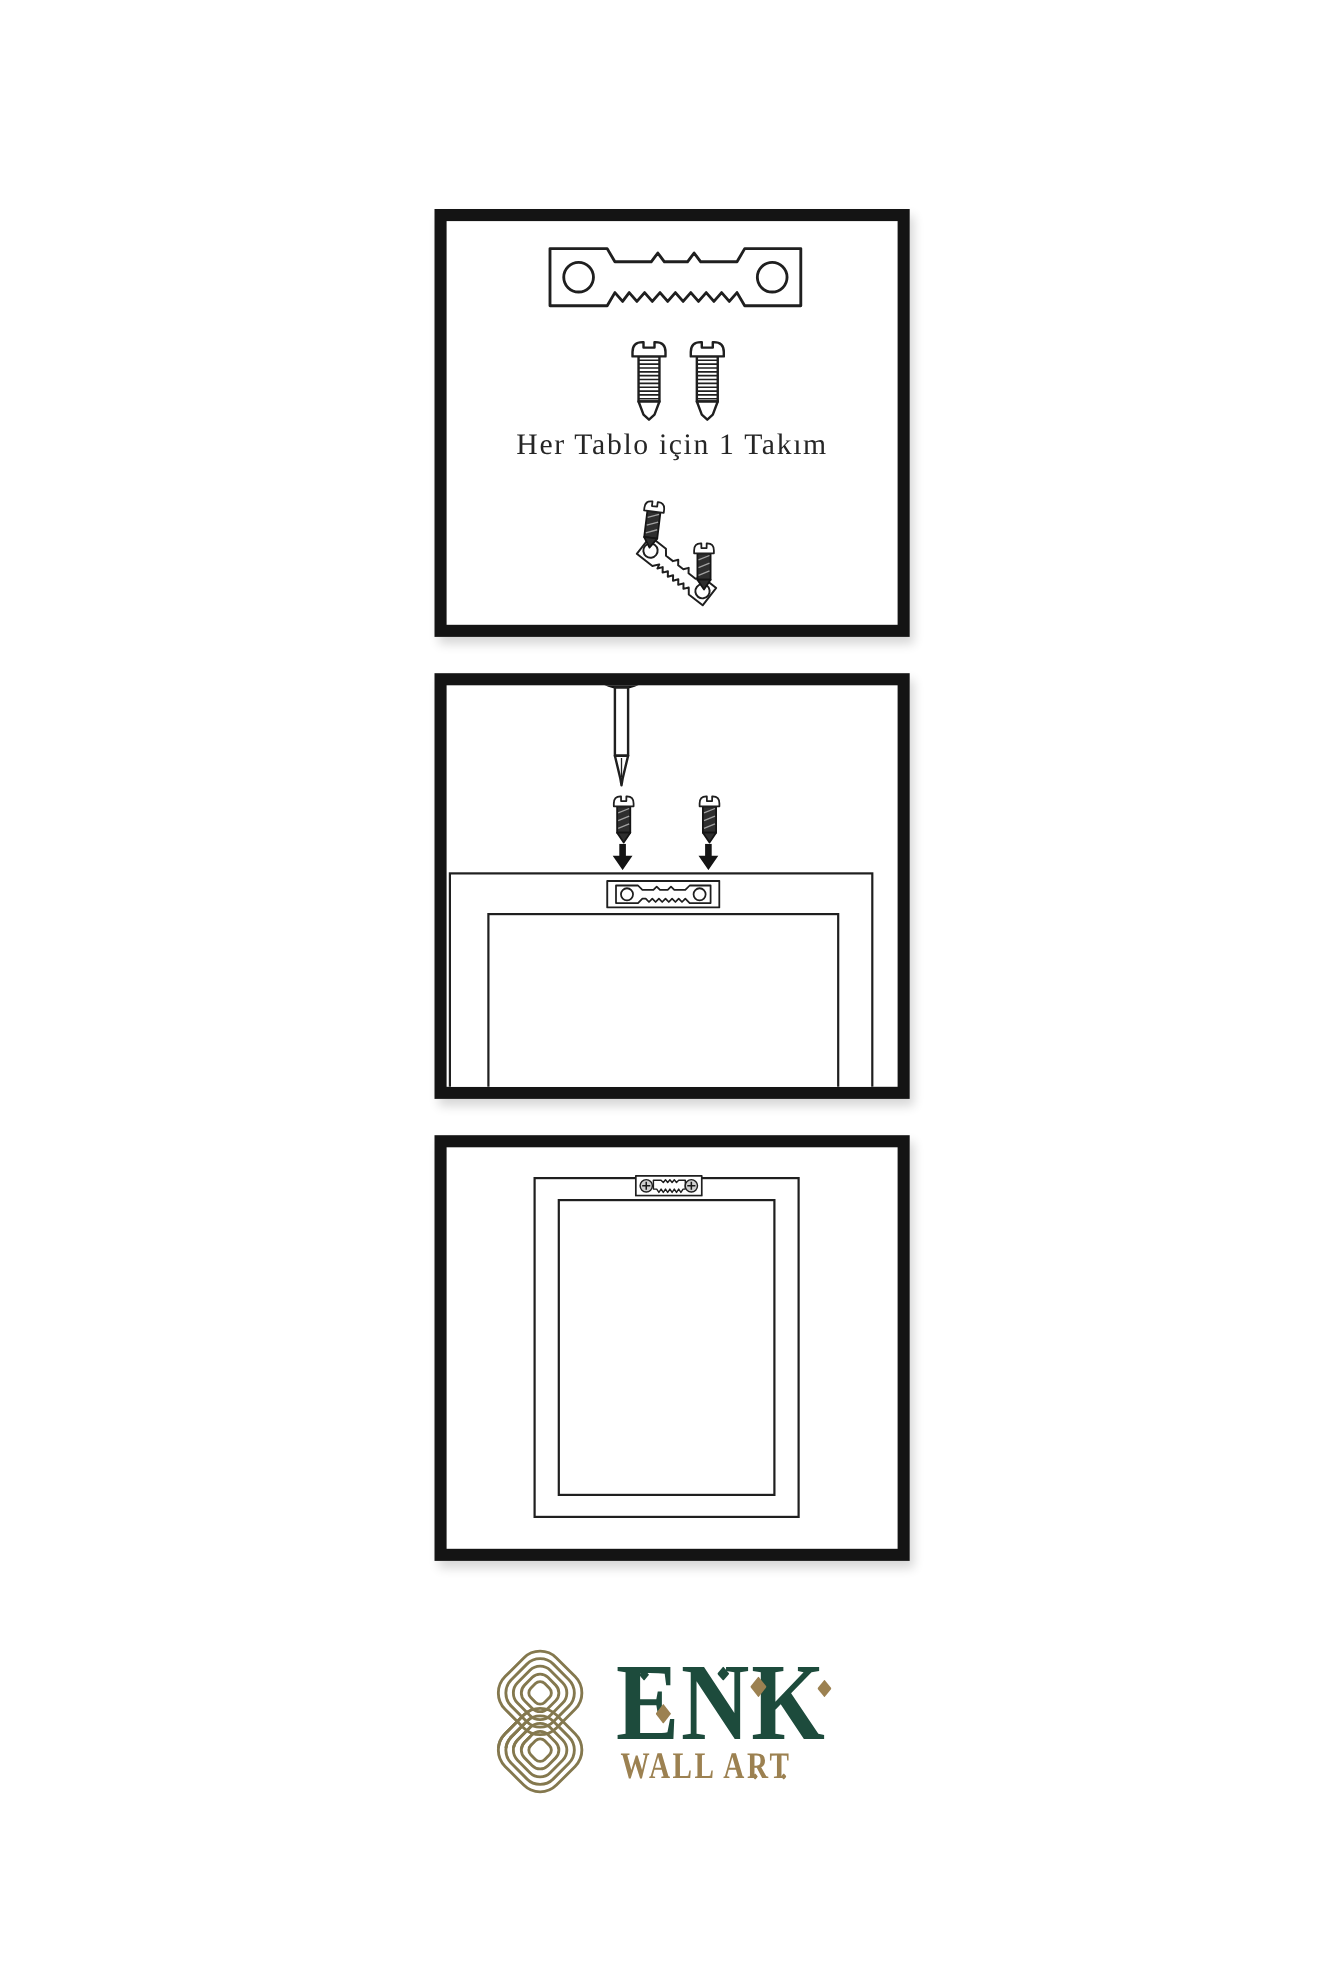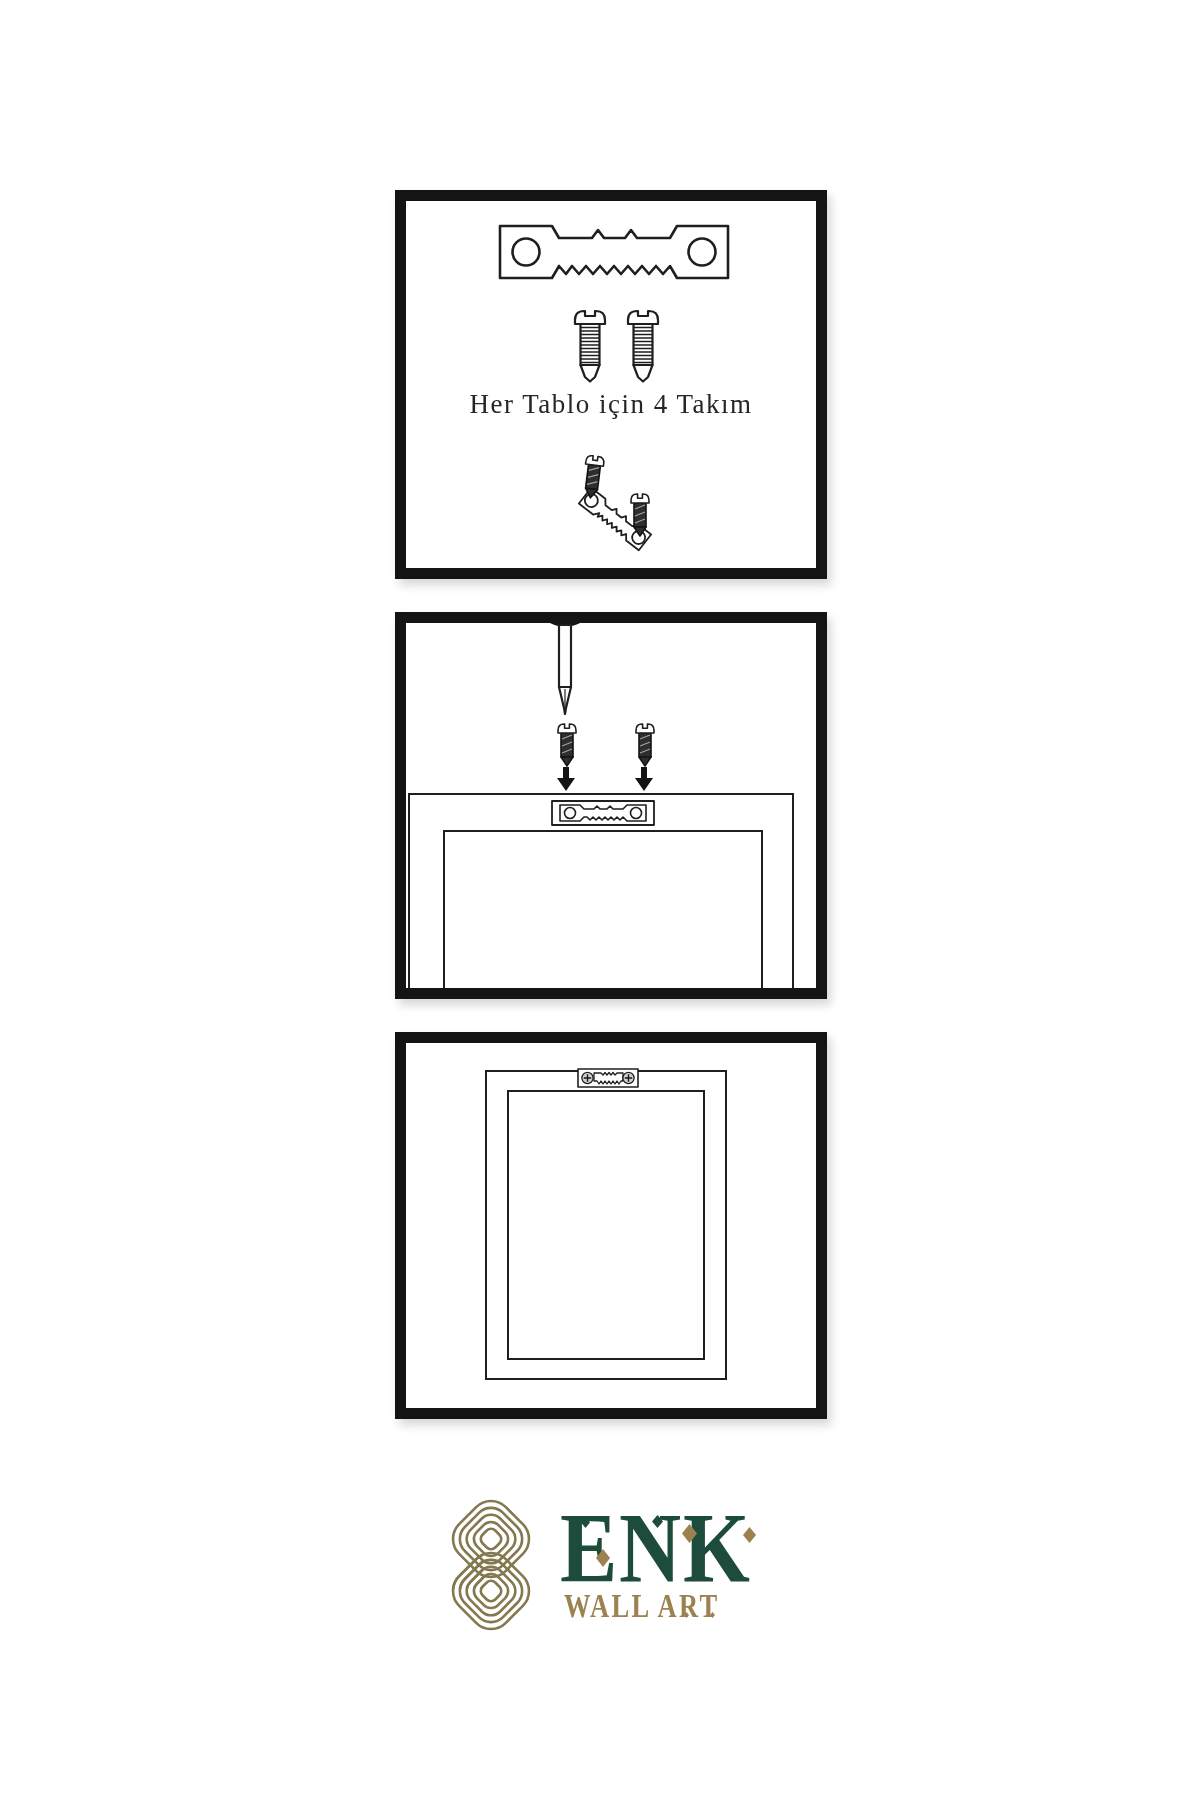--- a/index.html
+++ b/index.html
@@ -71,21 +71,21 @@
       <path class="ln w22" d="M8.5,58 L13,70 L18,74.5 L23,70 L27.5,58 Z"></path>
       <path class="ln w22" d="M3,17 V13 Q3,4 12,4 H13 V9 H23 V4 H24 Q33,4 33,13 V17 Z"></path>
     </svg>
     <svg class="abs" style="left:219px;top:106px" width="36" height="76" viewBox="0 0 36 76">
       <rect class="ln w22" x="8.5" y="17" width="19" height="41"></rect>
       <path class="thread" d="M8.5,20.5 H27.5 M8.5,24 H27.5 M8.5,27.5 H27.5 M8.5,31 H27.5 M8.5,34.5 H27.5 M8.5,38 H27.5 M8.5,41.5 H27.5 M8.5,45 H27.5 M8.5,48.5 H27.5 M8.5,52 H27.5 M8.5,55.5 H27.5"></path>
       <path class="ln w22" d="M8.5,58 L13,70 L18,74.5 L23,70 L27.5,58 Z"></path>
       <path class="ln w22" d="M3,17 V13 Q3,4 12,4 H13 V9 H23 V4 H24 Q33,4 33,13 V17 Z"></path>
     </svg>
 
-    <div class="caption">Her Tablo için 4 Takım</div>
+    <div class="caption">Her Tablo için 1 Takım</div>
 
     <svg class="abs" style="left:163px;top:305px;transform:rotate(38deg)" width="92" height="26" viewBox="0 0 92 26">
       <path class="ln w18" d="M8,3 H26 L30,8 H38 L41,4 L44,8 H50 L53,4 L56,8 H64 L68,3 H84 V23 H68 L64,18
         L61,22 L58,18 L55,22 L52,18 L49,22 L46,18 L43,22 L40,18 L37,22 L34,18 L31,22 L30,18 L26,23 H8 Z"></path>
       <circle class="ln w18" cx="16" cy="13" r="6.5"></circle>
       <circle class="ln w18" cx="76" cy="13" r="6.5"></circle>
     </svg>
     <svg class="abs" style="left:176px;top:253px;transform:rotate(7deg)" width="22" height="46" viewBox="0 0 22 46">
       <rect class="dark" x="5" y="11" width="12" height="24"></rect>
       <path class="hatch" d="M6,17 L16,13 M6,24 L16,20 M6,31 L16,27"></path>

